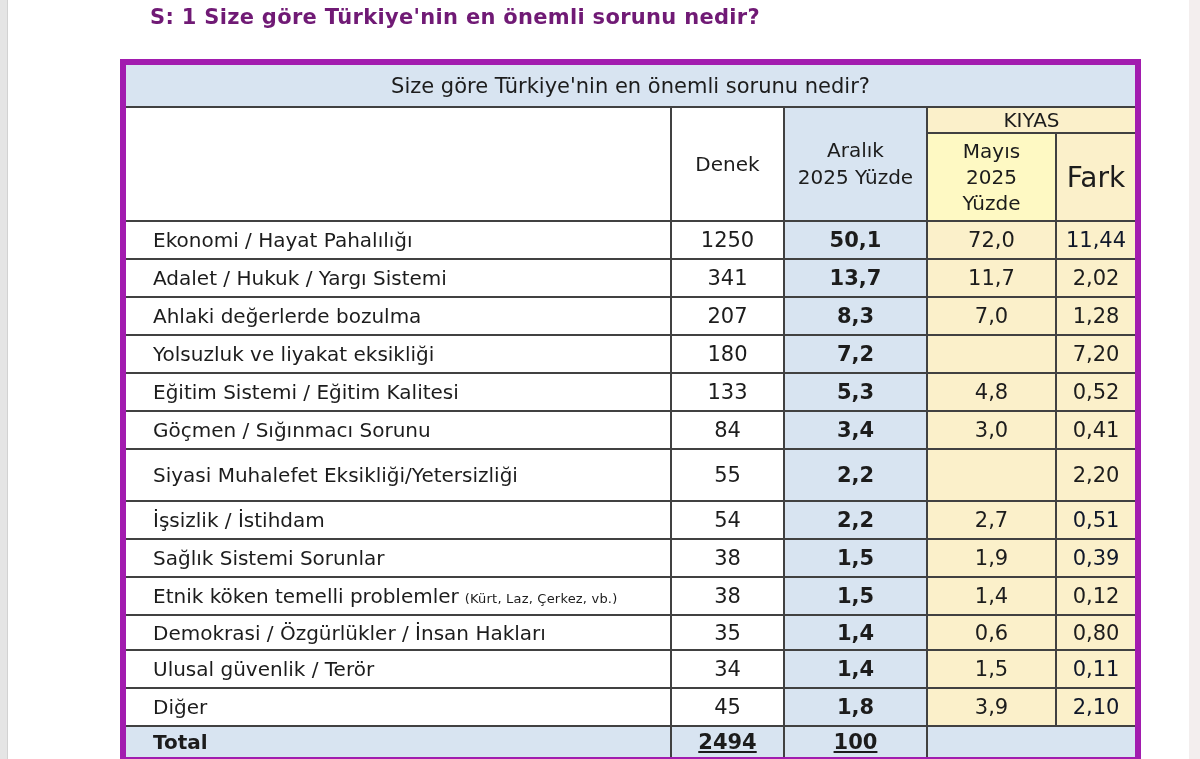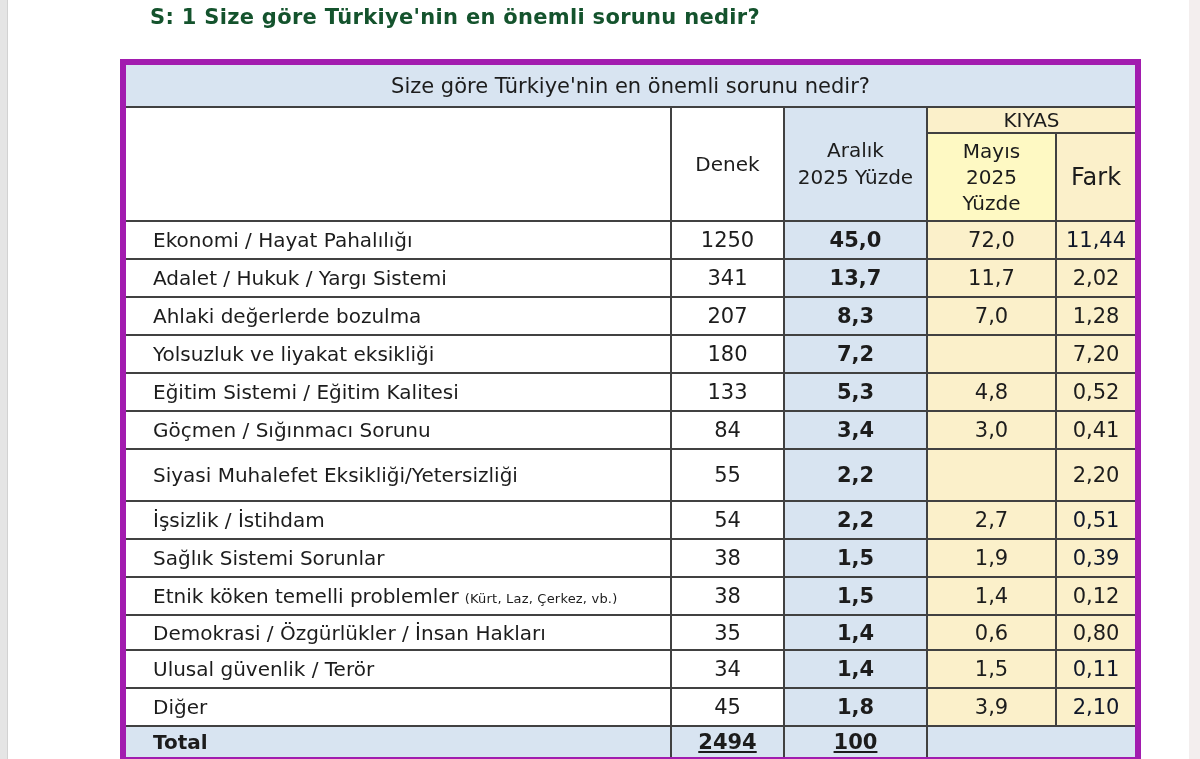--- a/index.html
+++ b/index.html
@@ -16,21 +16,21 @@
     background: #e5e5e5;
     border-right: 1px solid #d2d2d2;
   }
   .right-strip {
     position: absolute; right: 0; top: 0;
     width: 11px; height: 759px;
     background: #f3eeee;
   }
   .q-title {
     position: absolute; left: 150px; top: 5px;
-    font-size: 21px; font-weight: bold; color: #14532d;
+    font-size: 21px; font-weight: bold; color: #701a75;
     letter-spacing: 0.3px;
     white-space: nowrap;
   }
   table.survey-table {
     position: absolute; left: 120px; top: 59px;
     width: 1015px;
     border-collapse: collapse;
     table-layout: fixed;
     background: #ffffff;
     border: 6px solid #a21caf;
@@ -69,21 +69,21 @@
   }
   .th-mayis {
     background: #fef9c3;
     font-size: 20px;
     white-space: pre-line;
     line-height: 1.3;
     height: 88px;
   }
   .th-fark {
     background: #fbf0ca;
-    font-size: 24px;
+    font-size: 28px;
   }
   tr.data-row { height: 38px; }
   tr.data-row:nth-child(7) { height: 52px; }
   tr.data-row:nth-child(11) { height: 35px; }
   td.c-label {
     text-align: left;
     padding-left: 27px;
     font-size: 20px;
     background: #ffffff;
     white-space: nowrap;
@@ -132,21 +132,21 @@
 Yüzde</th>
       <th class="th-fark">Fark</th>
     </tr>
   </thead>
   <tbody>
   <tr class="data-row">
     <td class="c-label">
       <span>Ekonomi / Hayat Pahalılığı</span><span class="note"></span>
     </td>
     <td class="c-denek">1250</td>
-    <td class="c-aralik">45,0</td>
+    <td class="c-aralik">50,1</td>
     <td class="c-mayis">72,0</td>
     <td class="c-fark red">11,44</td>
   </tr>
 
   <tr class="data-row">
     <td class="c-label">
       <span>Adalet / Hukuk / Yargı Sistemi</span><span class="note"></span>
     </td>
     <td class="c-denek">341</td>
     <td class="c-aralik">13,7</td>

